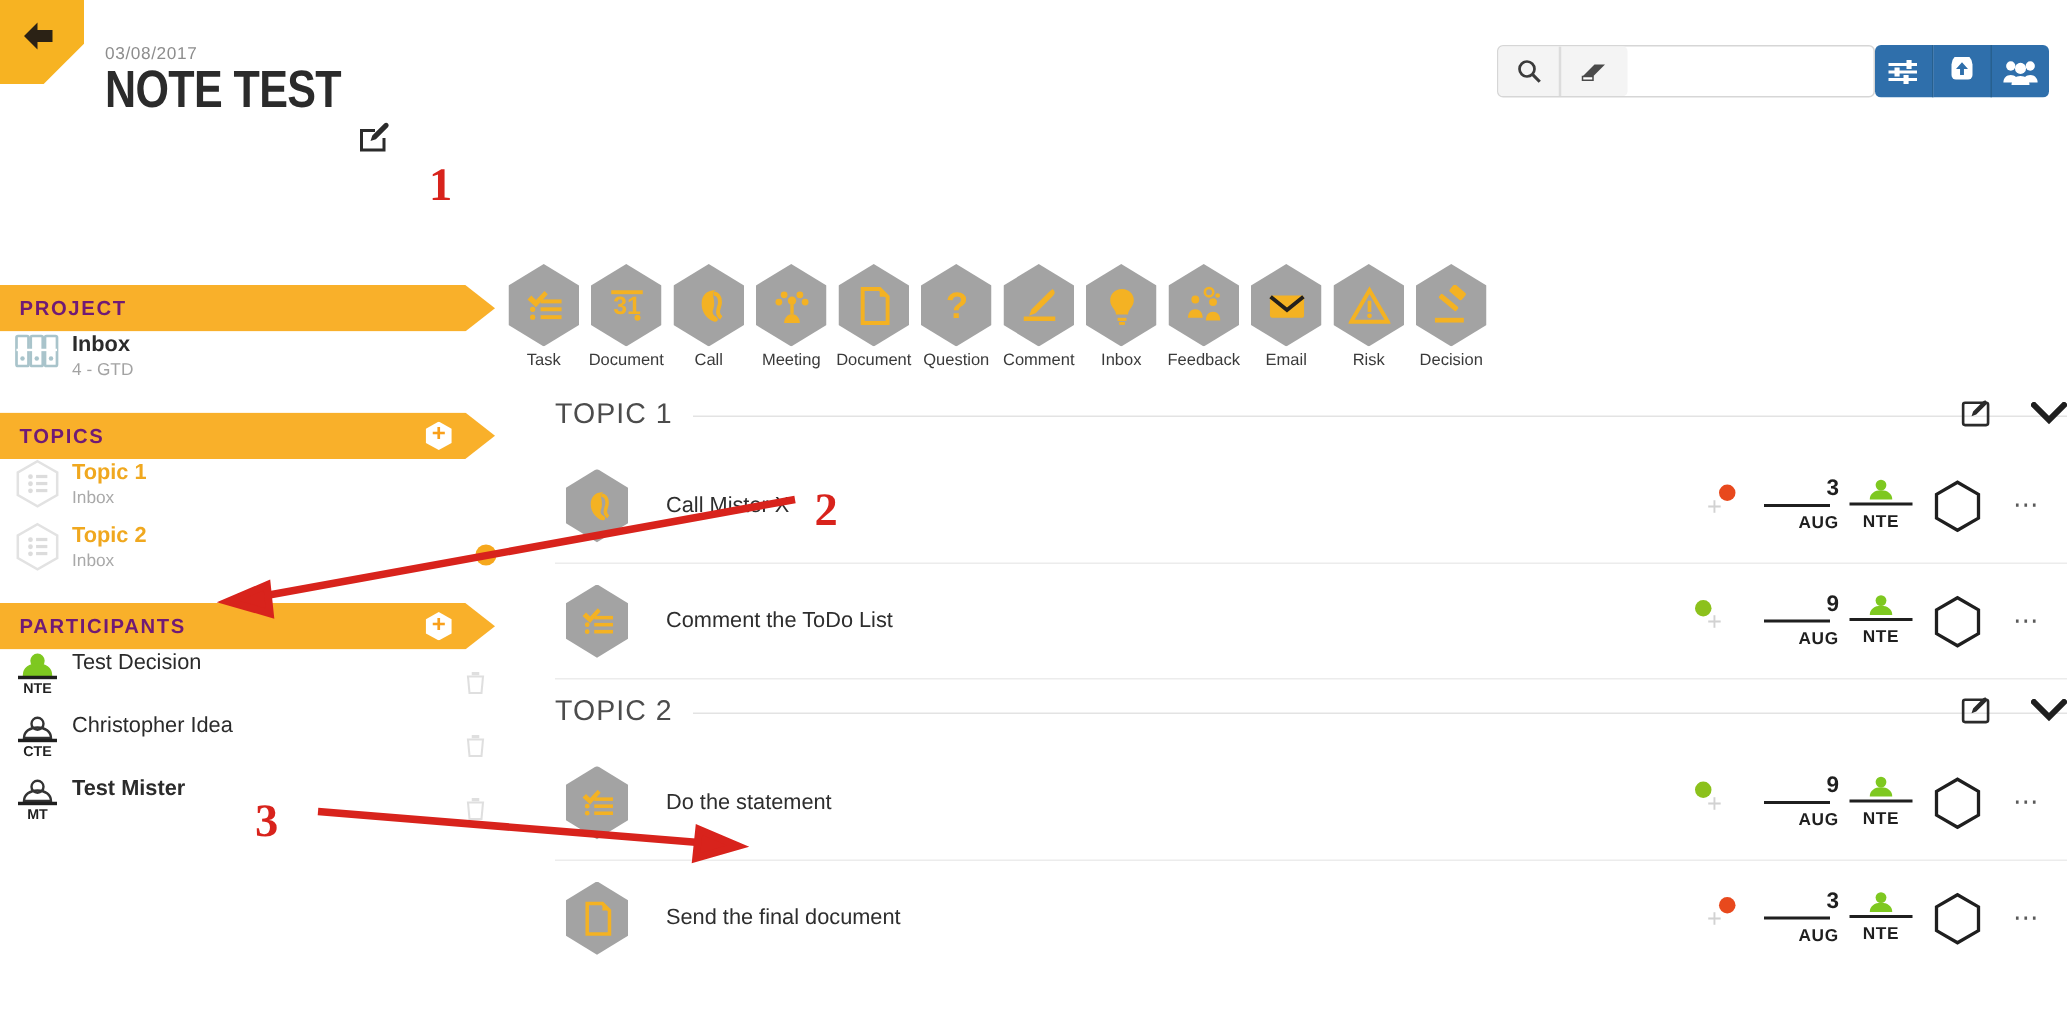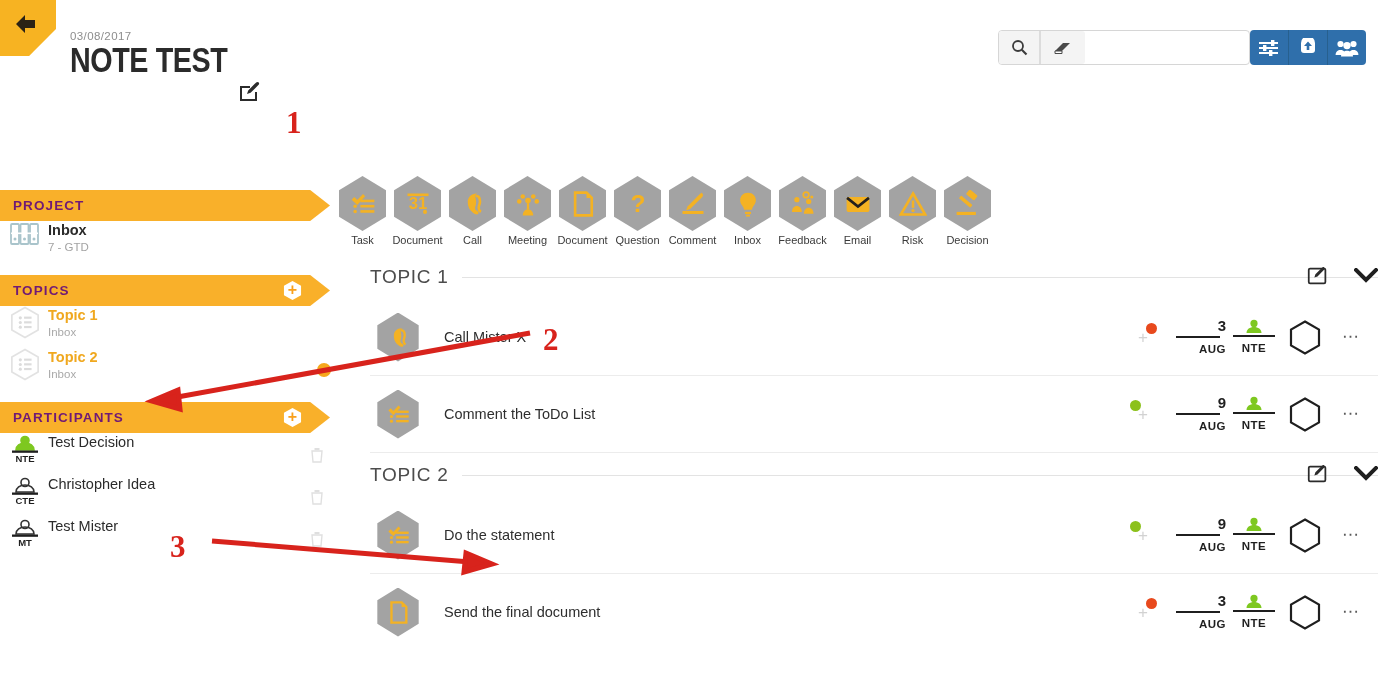--- a/index.html
+++ b/index.html
@@ -400,21 +400,21 @@
         <rect x="10.5" y="3" width="8" height="20" rx="1" fill="none" stroke="#a9c4cb" stroke-width="1.8"></rect>
         <rect x="20" y="3" width="8" height="20" rx="1" fill="none" stroke="#a9c4cb" stroke-width="1.8"></rect>
         <circle cx="5" cy="18" r="1.5" fill="#a9c4cb"></circle>
         <circle cx="14.5" cy="18" r="1.5" fill="#a9c4cb"></circle>
         <circle cx="24" cy="18" r="1.5" fill="#a9c4cb"></circle>
         <rect x="1" y="11.5" width="27" height="1.6" fill="#ffffff"></rect>
       </svg>
     </span>
     <span class="side-txt">
       <span class="side-title">Inbox</span>
-      <div class="side-sub">7 - GTD</div>
+      <div class="side-sub">4 - GTD</div>
     </span>
   </div>
 
   <div class="pgap"></div>
   <div class="side-banner">
     <span class="side-banner-label">TOPICS</span>
     <span class="banner-add">
       <span class="banner-add-plus">+</span>
     </span>
   </div>
@@ -490,21 +490,21 @@
       </div>
       <div class="side-row">
         <span class="side-ico">
           <svg width="30" height="32" viewBox="0 0 30 32">
             <circle cx="15" cy="7.5" r="4" fill="none" stroke="#333" stroke-width="1.6"></circle>
             <path d="M6 17 c0-4.4 4-7 9-7 s9 2.6 9 7 Z" fill="none" stroke="#333" stroke-width="1.6"></path>
             <rect x="2" y="17.5" width="26" height="2.3" fill="#1f1f1f"></rect>
             <text x="15" y="29" font-size="9.5" font-weight="bold" text-anchor="middle" fill="#1f1f1f" font-family="Liberation Sans, sans-serif">MT</text>
           </svg>
         </span>
-        <span class="side-txt"><span class="side-title" style="font-weight:normal;font-size:14.5px">Test Mister</span></span>
+        <span class="side-txt"><span class="side-title" style="font-weight:bold;font-size:14.5px">Test Mister</span></span>
         <span class="side-trash"><svg width="14" height="16" viewBox="0 0 14 16">
             <path d="M2 4 h10 l-1 11 H3 Z" fill="none" stroke="#555" stroke-width="1.4"></path>
             <rect x="4.5" y="1" width="5" height="2.2" fill="#555"></rect>
           </svg></span>
       </div>
     </div>
 </div>
 
 <div id="main">
     <div class="topic-head">

